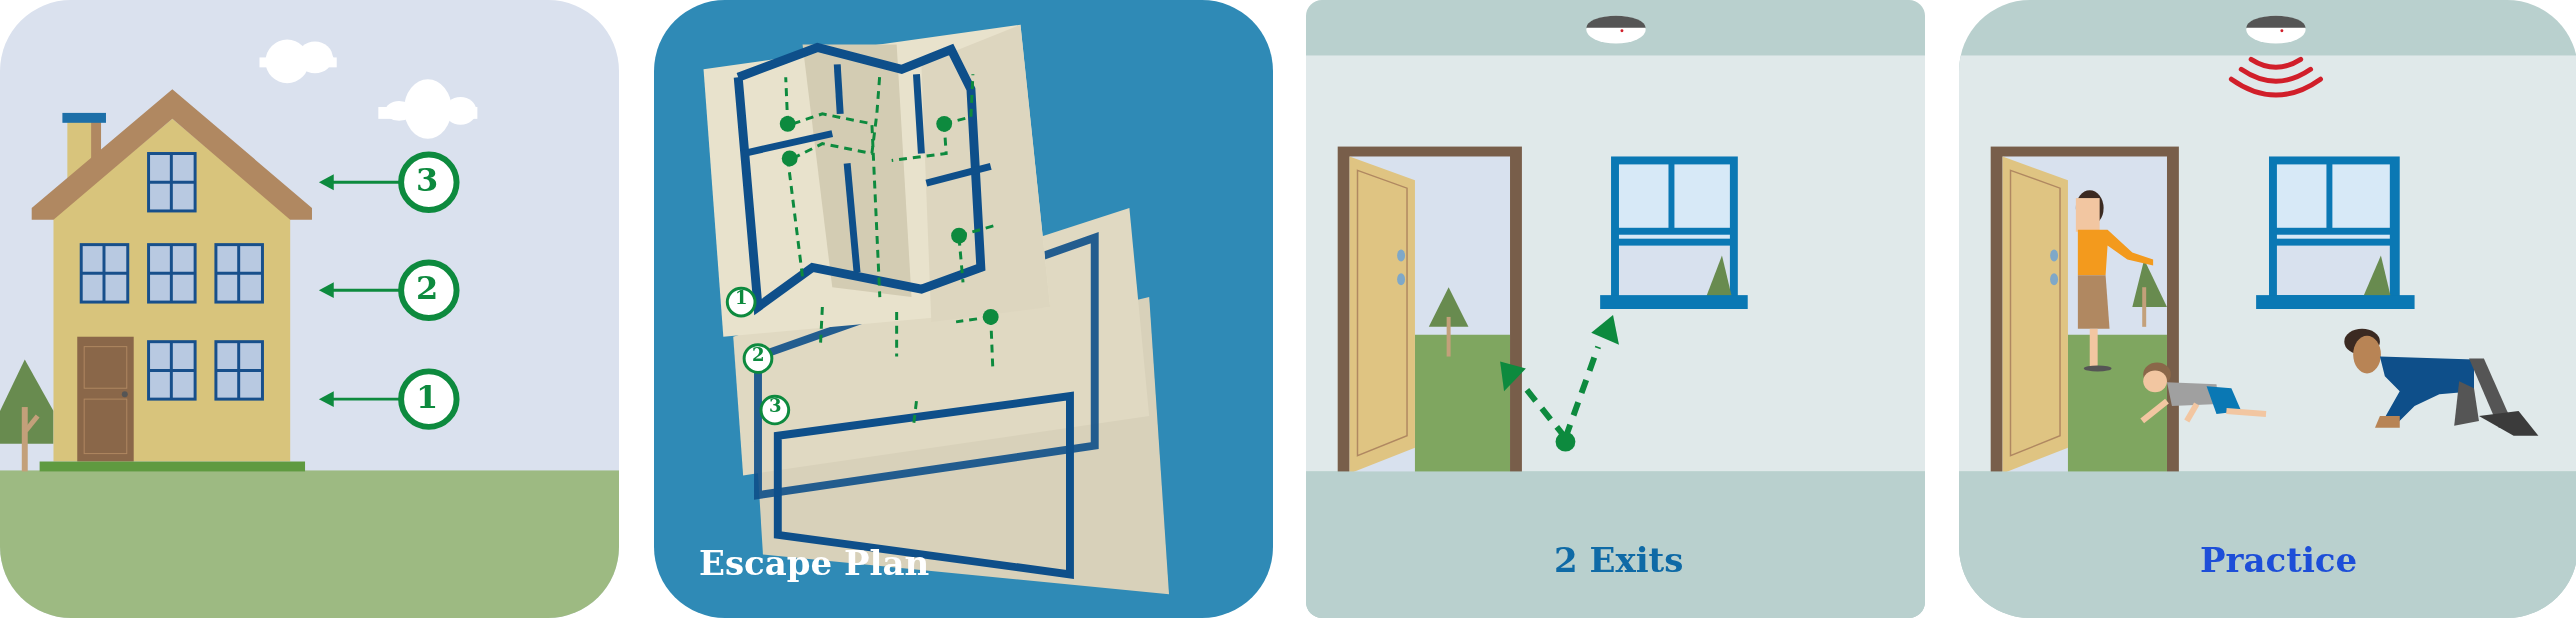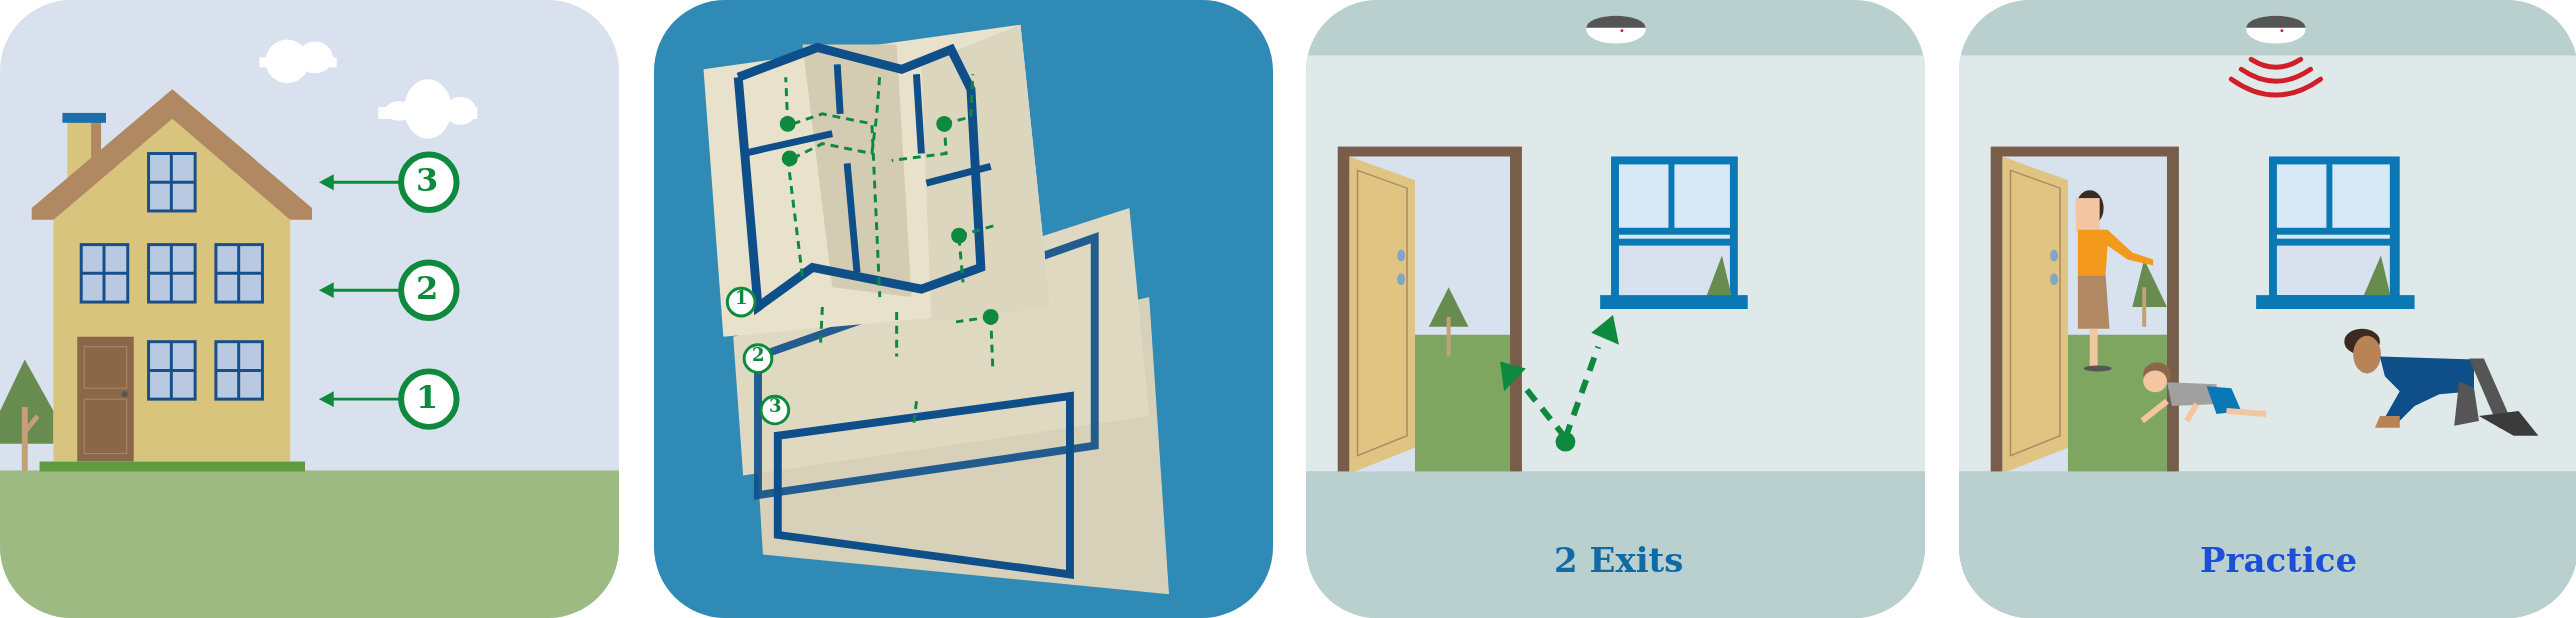--- a/index.html
+++ b/index.html
@@ -2,21 +2,21 @@
 <html><head>
 <meta charset="utf-8">
 <style>
   html, body { margin:0; padding:0; background:#ffffff; }
   body { width:2576px; height:618px; position:relative; overflow:hidden; font-family:"DejaVu Serif", serif; }
   .panel { position:absolute; top:0; width:619px; height:618px; border-radius:71px; overflow:hidden; }
   .panel svg { position:absolute; left:0; top:0; width:619px; height:618px; }
   .label { position:absolute; font-family:"DejaVu Serif", serif; font-weight:bold; font-size:34px; letter-spacing:0px; }
   #p1 { left:0; background:#dae1ee; }
   #p2 { left:654px; background:#2f8ab6; }
-  #p3 { left:1306px; background:#b9d0ce; }
+  #p3 { left:1306px; background:#b9d0ce;border-radius:16px; }
   #p4 { left:1959px; background:#b9d0ce; }
 </style>
 </head>
 <body>
 
 <div class="panel" id="p1">
   <svg viewBox="0 0 625 624">
 
     <g fill="#ffffff">
       <ellipse cx="290" cy="62" rx="22" ry="22"></ellipse>
@@ -142,20 +142,21 @@
 
     <g fill="#fff" stroke="#0d8a3e" stroke-width="3">
       <circle cx="88" cy="305" r="14"></circle>
         <circle cx="105" cy="362" r="14"></circle>
         <circle cx="122" cy="414" r="14"></circle>
     </g>
   </svg>
   <span class="label" style="left:81px;top:287px;color:#0d8a3e;font-size:18px;">1</span>
   <span class="label" style="left:98px;top:344px;color:#0d8a3e;font-size:18px;">2</span>
   <span class="label" style="left:115px;top:395px;color:#0d8a3e;font-size:18px;">3</span>
+  <span class="label" style="left:45px;top:543px;color:#ffffff;">Escape Plan</span>
 </div>
 
 <div class="panel" id="p3">
   <svg viewBox="0 0 625 624">
     <rect x="0" y="56" width="625" height="420" fill="#e0e9ea"></rect>
 
     <g>
       <ellipse cx="313" cy="30" rx="30" ry="14" fill="#ffffff"></ellipse>
       <path d="M283,28 a30,12 0 0 1 60,0" fill="#555"></path>
       <circle cx="319" cy="31" r="1.5" fill="#d11f2a"></circle>

